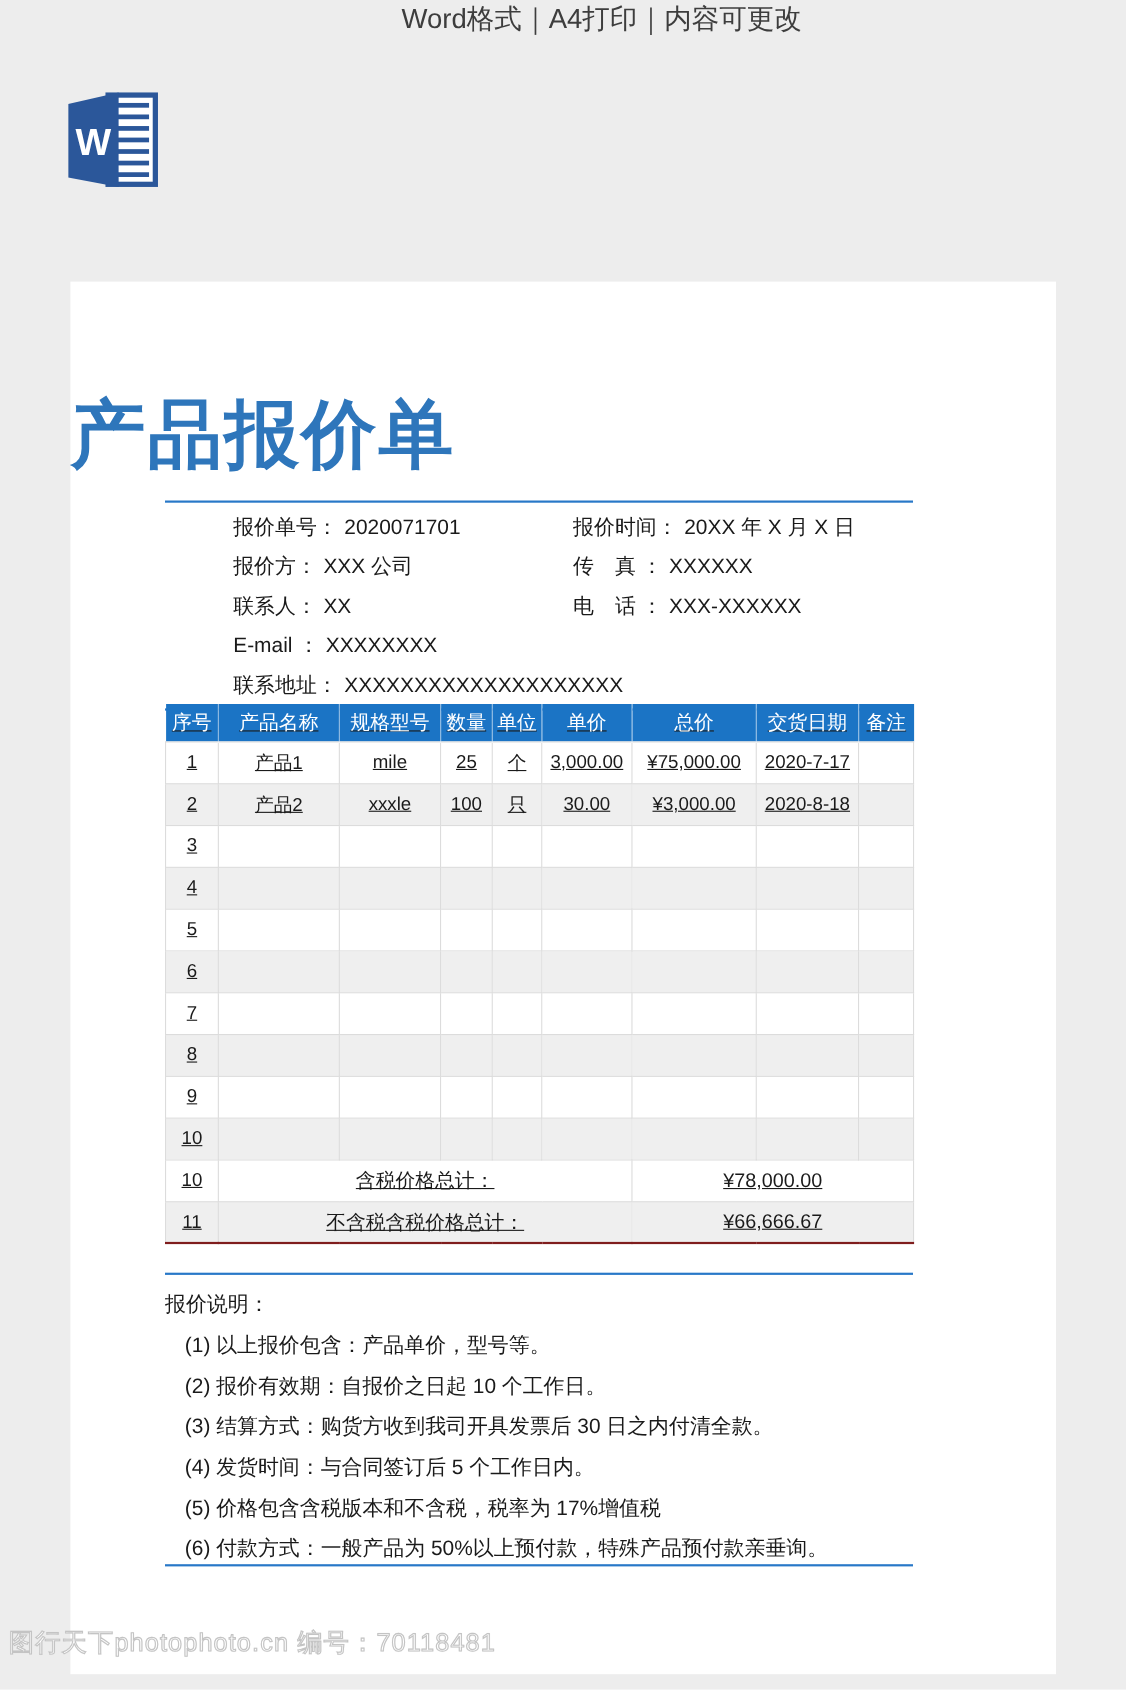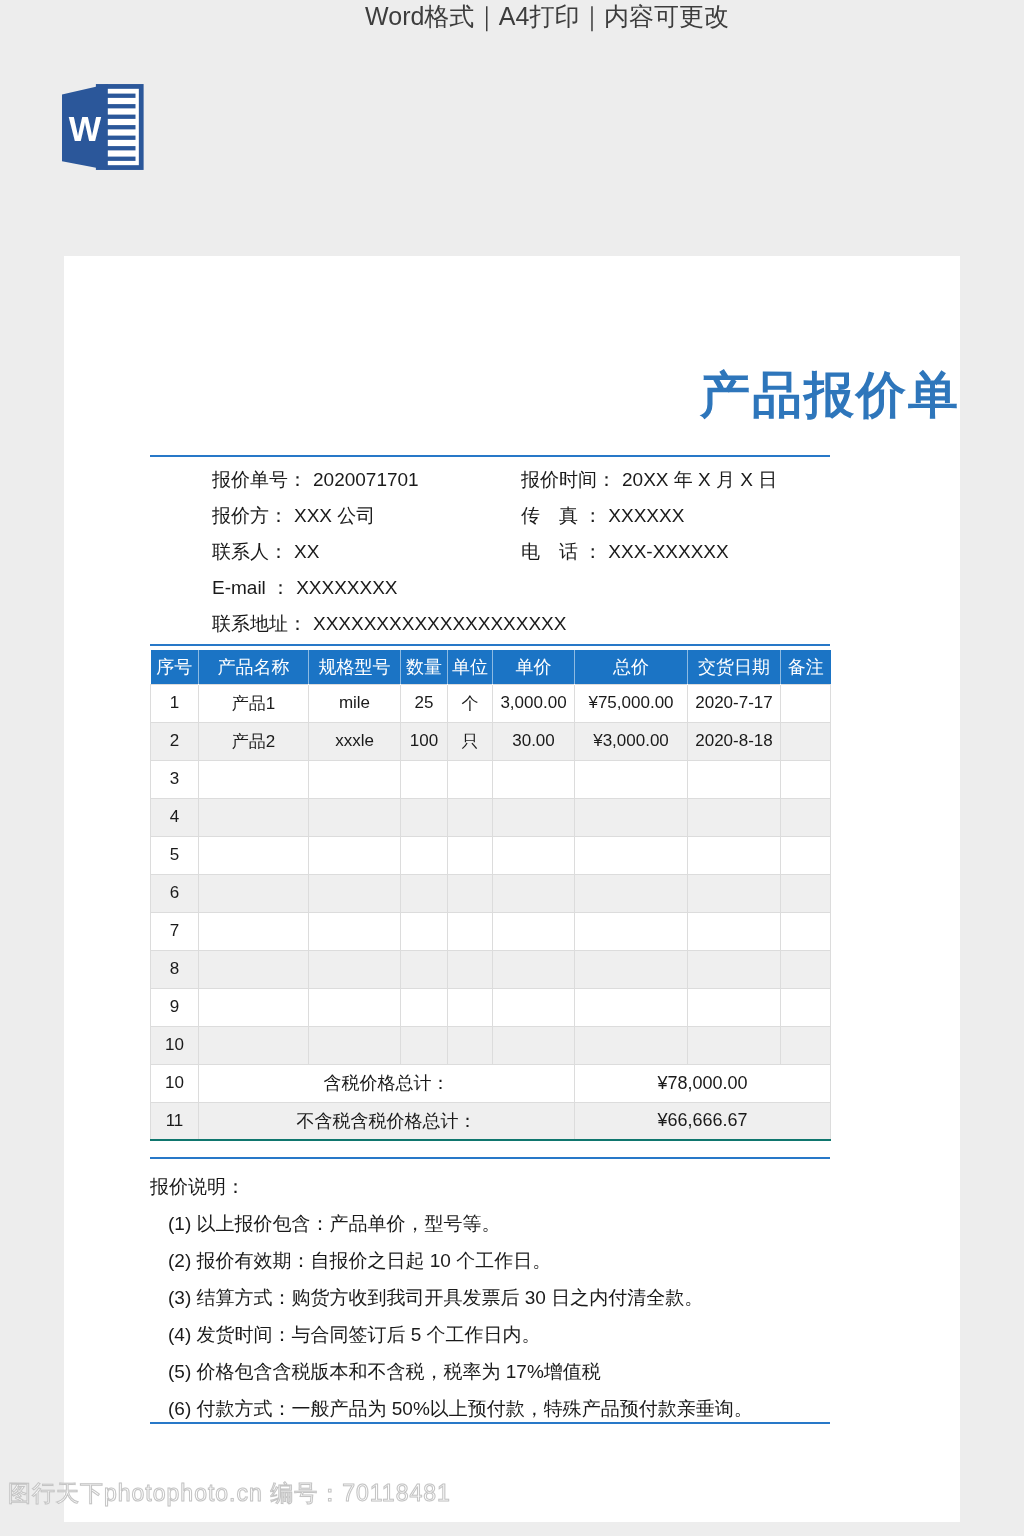--- a/index.html
+++ b/index.html
@@ -15,41 +15,41 @@
   
   .banner { position:absolute; left:0; top:0; width:1024px; height:256px; }
   .word-icon { position:absolute; left:62px; top:80px; width:84px; height:94px; }
   .banner-text { position:absolute; left:0; top:0; width:1024px; padding-left:70px; text-align:center; }
   .banner-title { margin-top:92px; font-size:37px; font-weight:bold; color:#2e76bb; letter-spacing:1px; }
   .banner-subtitle { font-size:25px; color:#3d3d3d; }
 
   
   .page { position:absolute; left:64px; top:256px; width:896px; height:1266px; background:#ffffff; }
 
-  .doc-title { position:absolute; left:0; top:110px; width:100%; text-align:right;
-               font-size:50px; line-height:58px; font-weight:bold; color:#2e76bb; letter-spacing:2px; }
+  .doc-title { position:absolute; left:0; top:110px; width:100%; text-align:left;
+               font-size:68px; line-height:58px; font-weight:bold; color:#2e76bb; letter-spacing:2px; }
 
   .rule { position:absolute; left:86px; width:680px; height:2px; background:#2878c8; }
   .rule-title  { top:199px; }
   .rule-info   { top:388px; }
   .rule-dbl2   { top:901px; }
   .rule-final  { top:1166px; }
 
   
   .info-grid { position:absolute; left:86px; top:206px; width:680px;
                display:grid; grid-template-columns:309px 371px; font-size:19px; }
   .info-cell { height:36px; line-height:36px; padding-left:62px; white-space:nowrap; }
   .info-cell.span2 { grid-column:1 / span 2; }
   .info-label { color:#1a1a1a; }
   .info-value { margin-left:6px; }
 
   
-  .quote-table { position:absolute; left:86px; top:394px; width:680px;
+  .quote-table { position:absolute; left:86px; top:384px; width:680px;
                  border-collapse:collapse; table-layout:fixed; font-size:17px;
-                 border-bottom:2px solid #0f766e; }
+                 border-bottom:2px solid #7f1d1d;text-decoration:underline; }
   .quote-table th {
     background:#1b74c5; color:#ffffff; font-weight:normal; font-size:18px;
     height:34px; border-right:1px solid rgba(255,255,255,0.5); }
   .quote-table th:last-child { border-right:none; }
   .quote-table td {
     height:38px; text-align:center; border:1px solid #dcdcdc;
     overflow:hidden; white-space:nowrap; }
   .quote-table tr.row-gray td { background:#efefef; }
   .quote-table tr.row-white td { background:#ffffff; }
   .quote-table td.sum-label, .quote-table td.sum-value { font-size:18px; }

